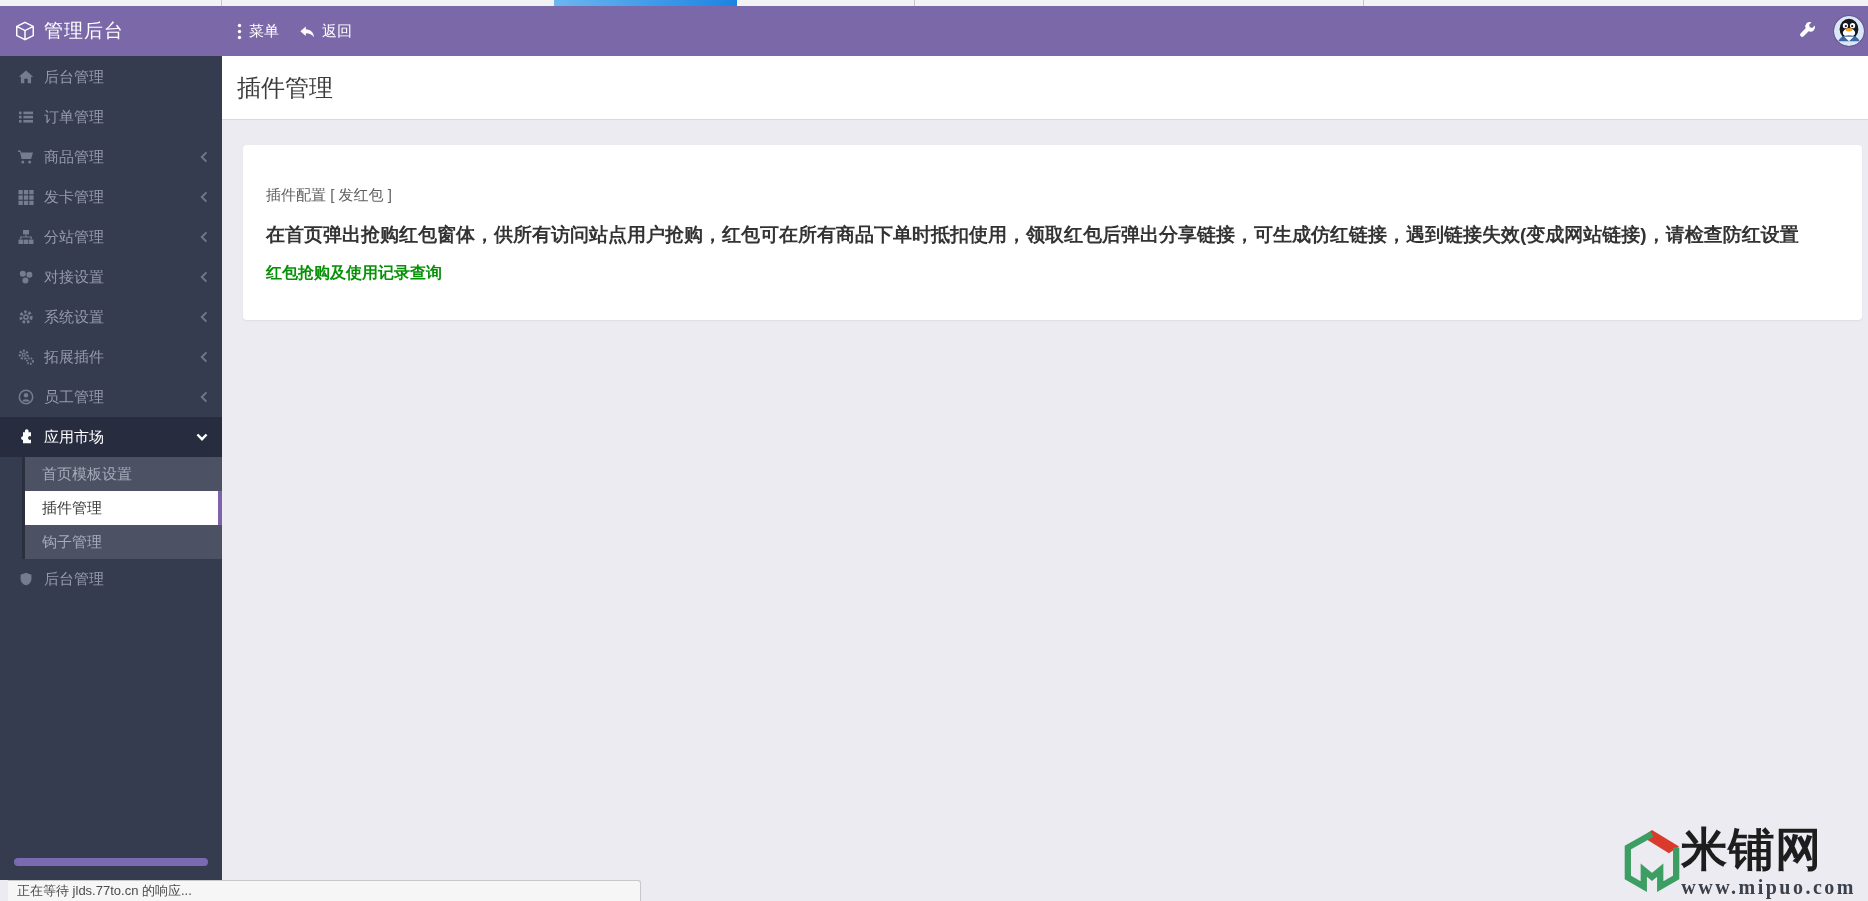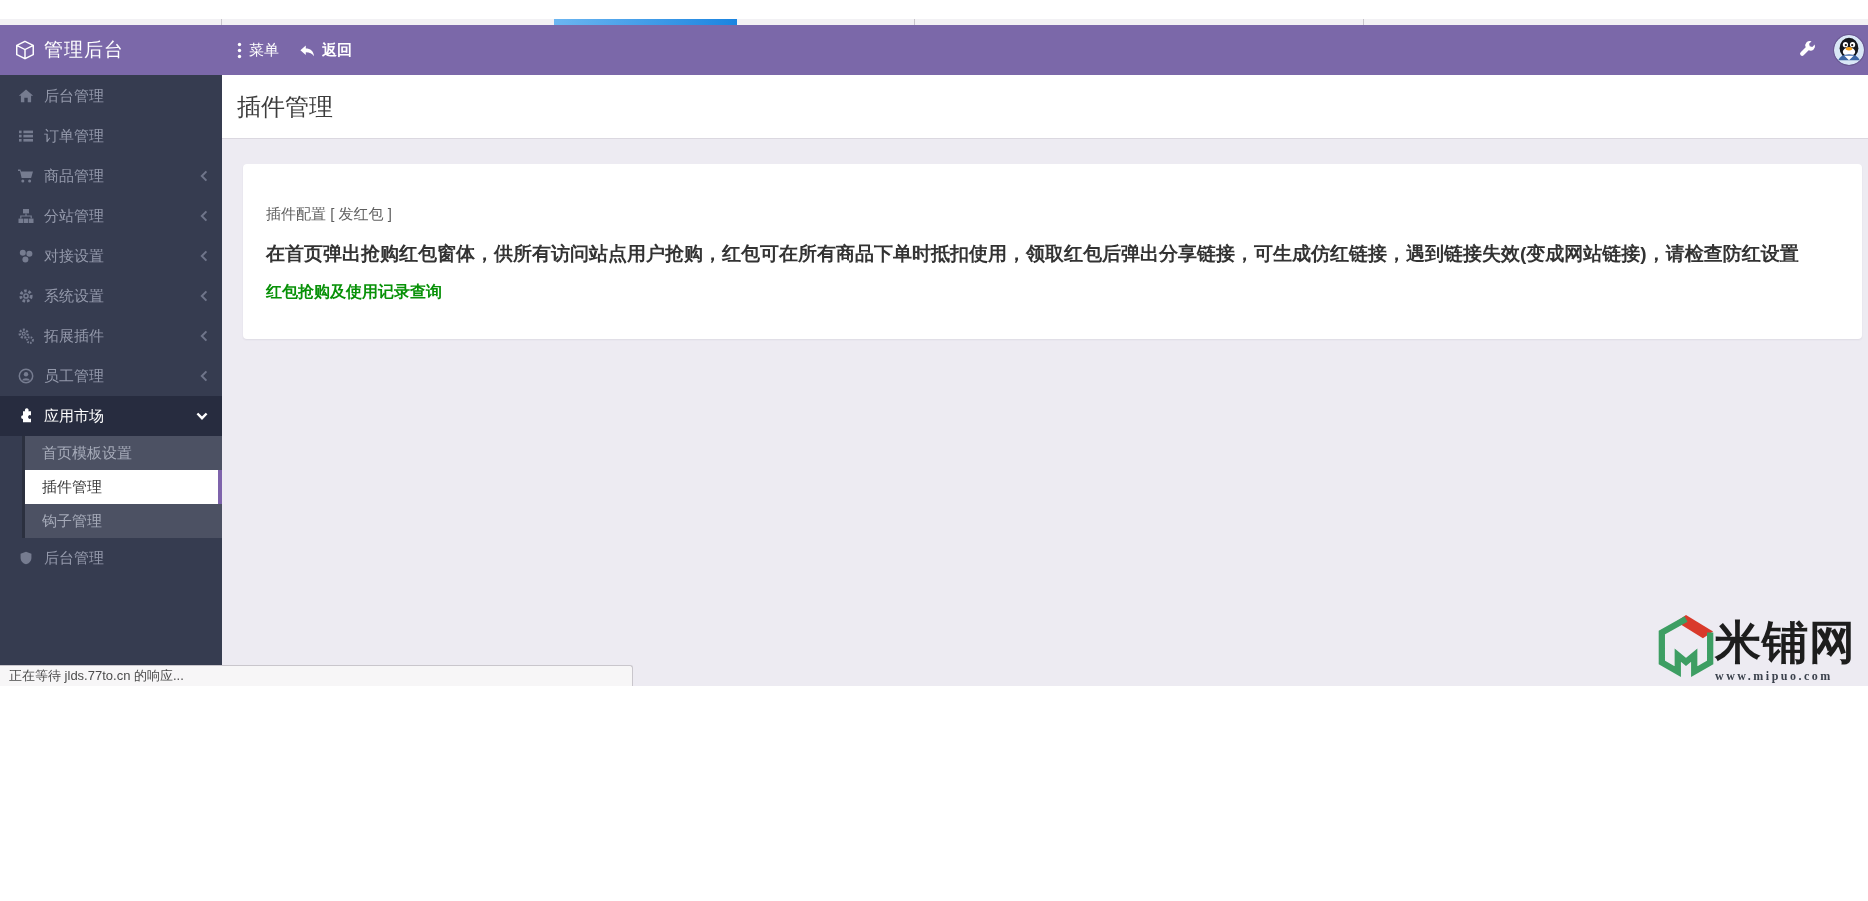--- a/index.html
+++ b/index.html
@@ -1,35 +1,35 @@
 <!DOCTYPE html>
 <html><head>
 <meta charset="utf-8">
 <style>
   * { box-sizing: border-box; }
   html,body { margin:0; padding:0; }
   body { font-family:"Liberation Sans","DejaVu Sans",sans-serif; }
-  .screen { position:relative; width:1868px; height:667px; overflow:hidden; background:#edebf2;margin-top:19px; }
+  .screen { position:relative; width:1868px; height:901px; overflow:hidden; background:#edebf2; }
 
   
   .top-strip { position:relative; height:6px; background:#f2f1f4; }
   .strip-divider { position:absolute; top:0; bottom:0; width:1px; background:#c8c5cb; }
   .loading-bar { position:absolute; top:0; bottom:0; left:554px; width:183px;
                  background:linear-gradient(90deg,#6cb6f1,#1b84e0); }
 
   
   .app-header { height:50px; background:#7b68a9; display:flex; align-items:center; color:#fff; }
   .brand { width:222px; flex:none; display:flex; align-items:center; gap:8px; padding-left:14px;
            font-size:19px; letter-spacing:1px; cursor:pointer; }
   .brand svg { display:block; }
   .hbtn { display:flex; align-items:center; gap:7px; font-size:15px; color:#fff; background:none;
           border:none; cursor:pointer; padding:0; font-family:inherit; }
   .hbtn svg { display:block; }
   .hbtn.menu { margin-left:15px;align-items:center; }
-  .hbtn.back { margin-left:20px;font-weight:bold; }
+  .hbtn.back { margin-left:20px; }
   .hspacer { flex:1; }
   .wrench-btn { background:none; border:none; cursor:pointer; padding:0; margin-right:18px; color:#fff; }
   .avatar { width:30px; height:30px; border-radius:50%; overflow:hidden; margin-right:4px; cursor:pointer;
             flex:none; box-shadow:0 0 0 1px rgba(0,0,0,.15); }
 
   
   .app { display:flex; height:845px; }
   .sidebar { position:relative; width:222px; flex:none; height:824px; background:#363c50; }
   .sidebar nav { padding-top:1px; }
   .s-item { height:40px; display:flex; align-items:center; padding:0 14px 0 17px;
@@ -51,29 +51,29 @@
                  align-items:center; padding-left:15px; }
   .page-header h1 { margin:0; font-size:24px; font-weight:400; color:#3c3c3c; }
   .content { padding:25px 6px 0 21px; }
   .card { background:#fff; border-radius:4px; padding:41px 23px 36px; box-shadow:0 1px 2px rgba(31,20,60,.07); }
   .cfg  { margin:0 0 17px; font-size:15px; color:#5f5f5f; }
   .desc { margin:0 0 15px; font-size:19px; font-weight:700; color:#333; }
   .green-link { display:inline-block; color:#079107; font-size:16px; font-weight:700;
                 text-decoration:none; cursor:pointer; }
 
   
-  .status-bubble { position:absolute; left:0; bottom:0; width:633px; height:21px; background:#f7f6f7;
+  .status-bubble { position:absolute; left:8px; bottom:0; width:633px; height:21px; background:#f7f6f7;
                    border-top:1px solid #c9c6cc; border-right:1px solid #c9c6cc; border-top-right-radius:3px;
                    font-size:13px; color:#4c4c4c; line-height:20px; padding-left:9px; }
 
   
   .watermark { position:absolute; right:12px; bottom:2px; display:flex; align-items:flex-end; }
   .wm-text { display:flex; flex-direction:column; align-items:flex-start; }
   .wm-title { font-size:46px; line-height:1; font-weight:700; color:#1d1d1d; letter-spacing:1px; }
-  .wm-url { font-family:"Liberation Serif","DejaVu Serif",serif; font-size:12px; font-weight:700;
+  .wm-url { font-family:"Liberation Serif","DejaVu Serif",serif; font-size:20px; font-weight:700;
             color:#3b414c; letter-spacing:2.5px; margin-top:4px; }
 </style>
 </head>
 <body>
 
 <div class="screen">
 
   <div class="top-strip">
     <div class="strip-divider" style="left:221px"></div>
     <div class="loading-bar"></div>
@@ -165,20 +165,41 @@
             </span>
             <span class="lbl">商品管理</span>
             <span class="chev">
               <svg width="8" height="12" viewBox="0 0 8 12">
                 <path d="M6.4 1.4 L1.8 6 L6.4 10.6" fill="none" stroke="currentColor" stroke-width="2"></path>
               </svg>
             </span>
           </div>
           <div class="s-item">
             <span class="ico">
+              <svg width="16" height="16" viewBox="0 0 16 16" fill="currentColor">
+                <rect x="0.5" y="1" width="4.3" height="4.3"></rect>
+                <rect x="5.9" y="1" width="4.3" height="4.3"></rect>
+                <rect x="11.3" y="1" width="4.3" height="4.3"></rect>
+                <rect x="0.5" y="6.4" width="4.3" height="4.3"></rect>
+                <rect x="5.9" y="6.4" width="4.3" height="4.3"></rect>
+                <rect x="11.3" y="6.4" width="4.3" height="4.3"></rect>
+                <rect x="0.5" y="11.8" width="4.3" height="4.3"></rect>
+                <rect x="5.9" y="11.8" width="4.3" height="4.3"></rect>
+                <rect x="11.3" y="11.8" width="4.3" height="4.3"></rect>
+              </svg>
+            </span>
+            <span class="lbl">发卡管理</span>
+            <span class="chev">
+              <svg width="8" height="12" viewBox="0 0 8 12">
+                <path d="M6.4 1.4 L1.8 6 L6.4 10.6" fill="none" stroke="currentColor" stroke-width="2"></path>
+              </svg>
+            </span>
+          </div>
+          <div class="s-item">
+            <span class="ico">
               <svg width="16" height="16" viewBox="0 0 16 16">
                 <rect x="5" y="1" width="6" height="4.4" fill="currentColor"></rect>
                 <path d="M8 5.4 V8 M2.8 10.6 V8 H13.2 V10.6" fill="none" stroke="currentColor" stroke-width="1.2"></path>
                 <rect x="0.5" y="10.6" width="4.6" height="4.4" fill="currentColor"></rect>
                 <rect x="5.7" y="10.6" width="4.6" height="4.4" fill="currentColor"></rect>
                 <rect x="10.9" y="10.6" width="4.6" height="4.4" fill="currentColor"></rect>
               </svg>
             </span>
             <span class="lbl">分站管理</span>
             <span class="chev">

